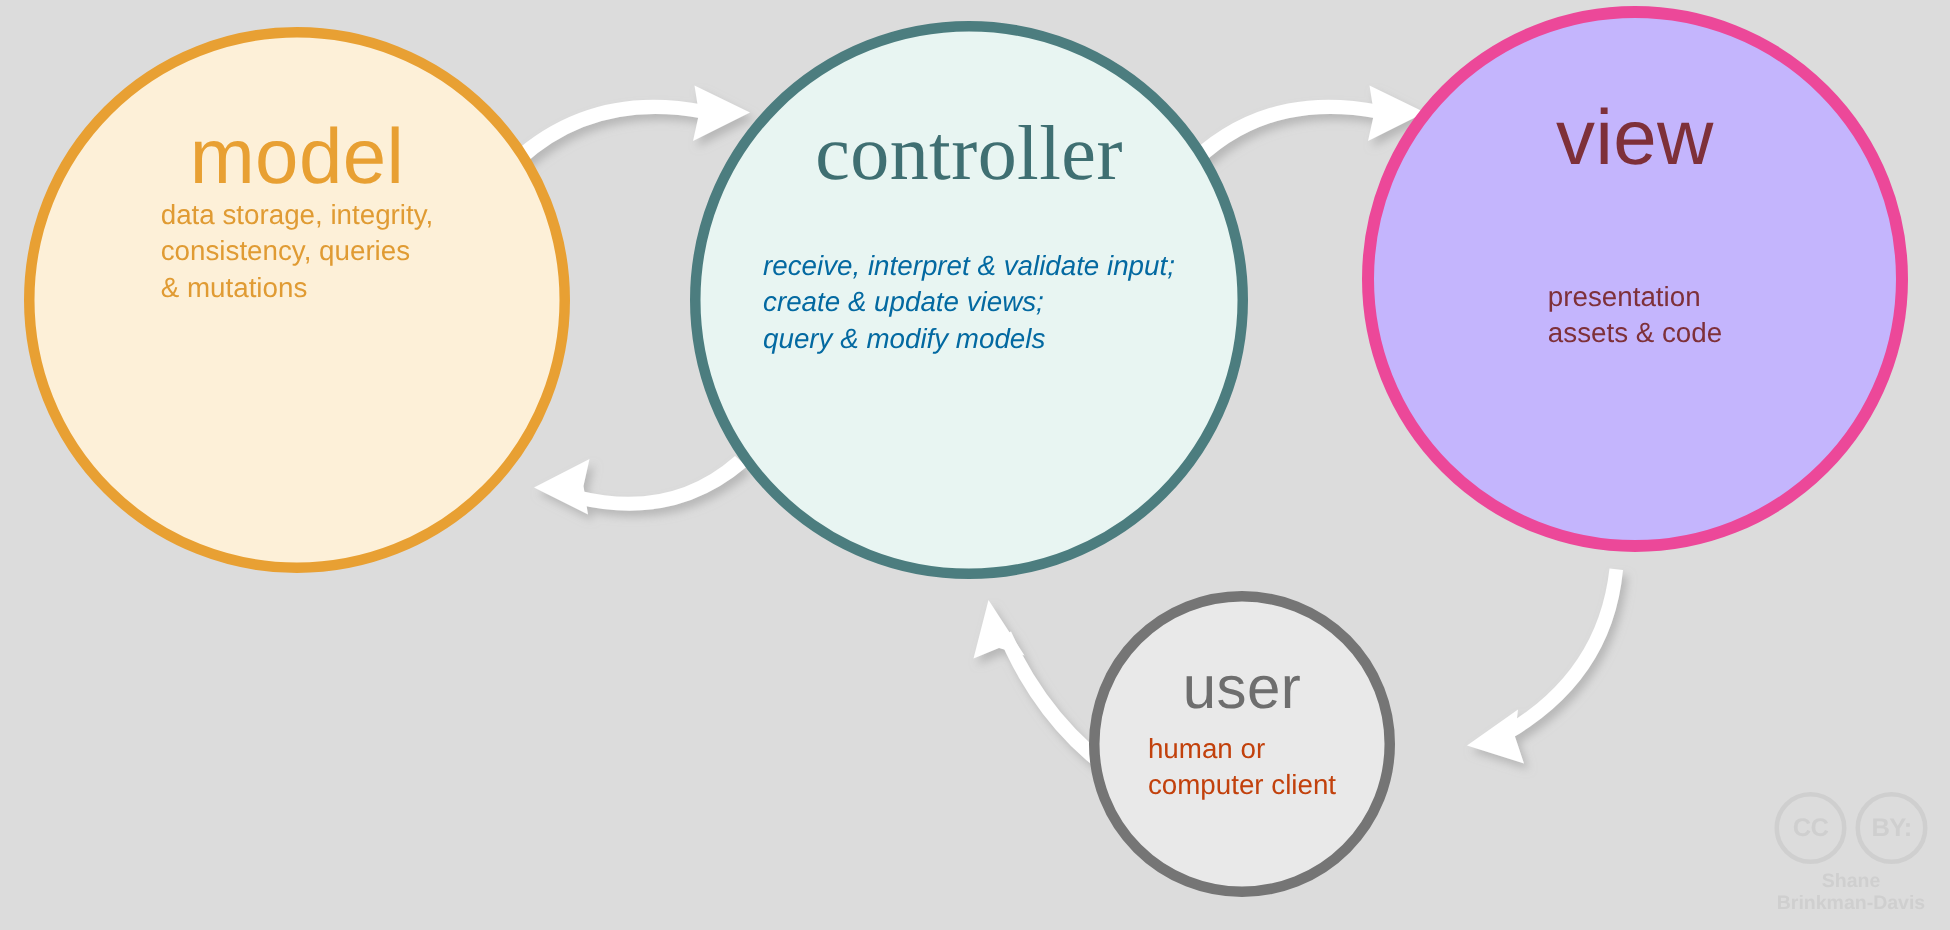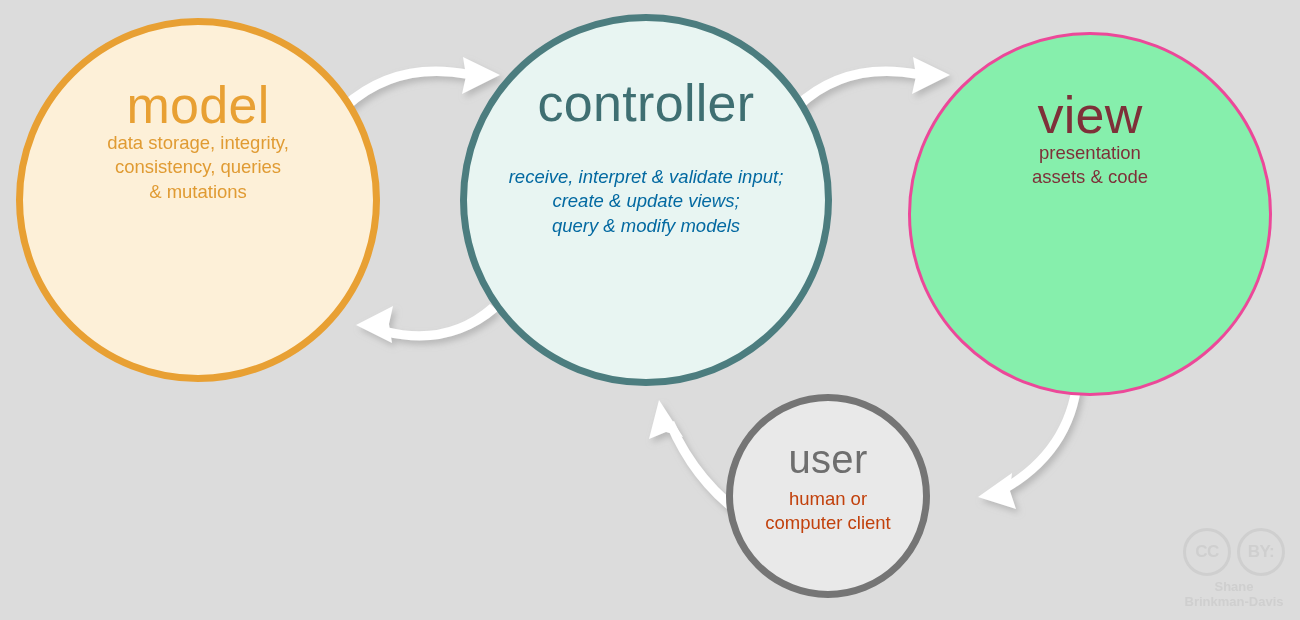--- a/index.html
+++ b/index.html
@@ -17,21 +17,21 @@
     background: #dcdcdc;
     overflow: hidden;
   }
   .node {
     position: absolute;
     border-radius: 50%;
     box-sizing: border-box;
     display: flex;
     flex-direction: column;
     align-items: center;
-    text-align: center;
+    text-align: left;
   }
   .node-title {
     font-weight: 400;
     line-height: 1;
     letter-spacing: 0.3px;
   }
   .node-desc {
     line-height: 1.32;
     white-space: pre-line;
   }
@@ -57,41 +57,43 @@
   #node-controller {
     left: 460px; top: 14px;
     width: 372px; height: 372px;
     background: #e8f5f2;
     border: 7px solid #4c7d7f;
   }
   #node-controller .node-title {
     margin-top: 56px;
     font-size: 52px;
     color: #3f6f72;
+    font-family: Liberation Serif, serif;
   }
   #node-controller .node-desc {
     margin-top: 36px;
     font-size: 18.5px;
     color: #0369a1;
     font-style: italic;
   }
 
   
   #node-view {
-    left: 908px; top: 32px;
+    left: 908px; top: 4px;
     width: 364px; height: 364px;
-    background: #86efac;
-    border: 3px solid #ec4899;
+    background: #c4b5fd;
+    border: 8px solid #ec4899;
   }
   #node-view .node-title {
     margin-top: 54px;
     font-size: 52px;
     color: #7e3039;
   }
   #node-view .node-desc {
+    margin-top: 68px;
     font-size: 18.5px;
     color: #7e3039;
   }
 
   
   #node-user {
     left: 726px; top: 394px;
     width: 204px; height: 204px;
     background: #e9e9e9;
     border: 7px solid #757575;

